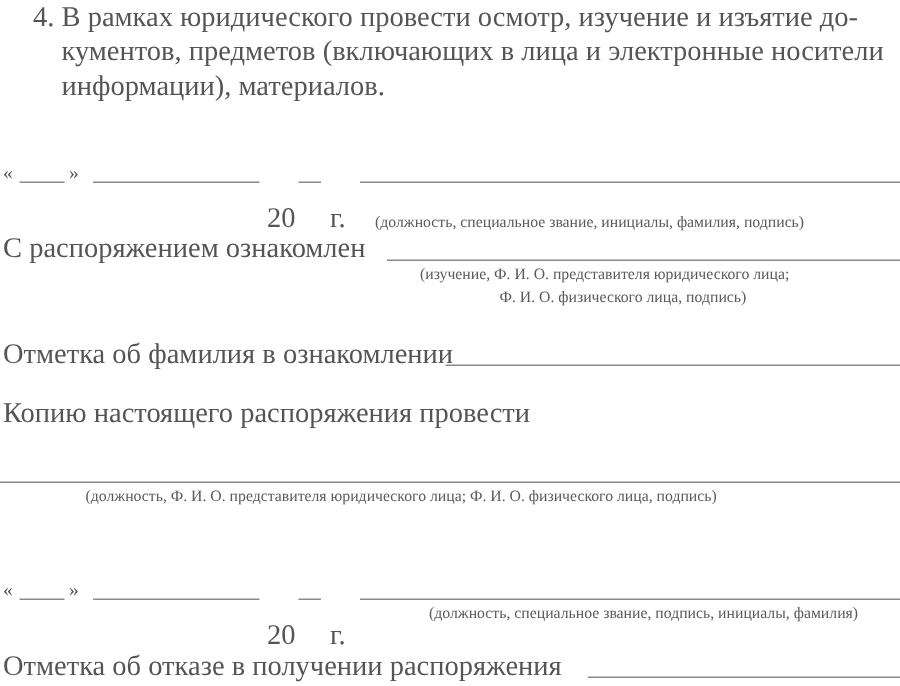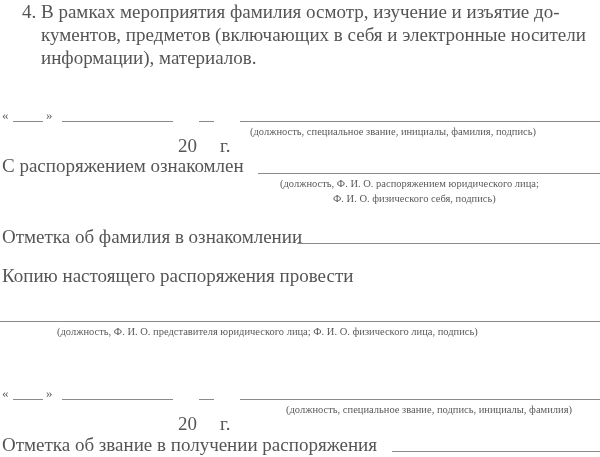--- a/index.html
+++ b/index.html
@@ -38,42 +38,42 @@
     }
     .date-row {
       font-size: 19px; line-height: 22px; margin-top: 32px;
     }
   </style>
 </head>
 <body>
 
 <div>
   <span class="abs para-num" style="top:0px;">4.</span>
-  <span class="abs para-line" style="top:0px;">В рамках мероприятия фамилия осмотр, изучение и изъятие до-</span>
-  <span class="abs para-line" style="top:23px;">кументов, предметов (включающих в себя и электронные носители</span>
+  <span class="abs para-line" style="top:0px;">В рамках юридического провести осмотр, изучение и изъятие до-</span>
+  <span class="abs para-line" style="top:23px;">кументов, предметов (включающих в лица и электронные носители</span>
   <span class="abs para-line" style="top:46px;text-align:center;">информации), материалов.</span>
 </div>
 
 <div>
   <span class="abs q" style="left:2px; top:107px; font-size:13px;">«</span>
   <div class="rule" style="left:13px; top:121px; width:30px;"></div>
   <span class="abs" style="left:46px; top:107px; font-size:13px;">»</span>
   <div class="rule" style="left:62px; top:121px; width:111px;"></div>
   <span class="abs date-row" style="left:178px; top:103px;">20</span>
   <div class="rule" style="left:199px; top:121px; width:15px;"></div>
   <span class="abs date-row" style="left:220px; top:103px;">г.</span>
   <div class="rule" style="left:240px; top:121px; width:360px;"></div>
-  <span class="abs caption" style="left:250px; top:125px;">(должность, специальное звание, инициалы, фамилия, подпись)</span>
+  <span class="abs caption" style="left:250px; top:142px;">(должность, специальное звание, инициалы, фамилия, подпись)</span>
 </div>
 
 <div>
   <span class="abs main-text" style="left:2px; top:155px;">С распоряжением ознакомлен</span>
   <div class="rule" style="left:258px; top:173px; width:342px;"></div>
-  <span class="abs caption" style="left:280px; top:177px;">(должность, Ф. И. О. распоряжением юридического лица;</span>
-  <span class="abs caption" style="left:333px; top:192px;">Ф. И. О. физического себя, подпись)</span>
+  <span class="abs caption" style="left:280px; top:177px;">(изучение, Ф. И. О. представителя юридического лица;</span>
+  <span class="abs caption" style="left:333px; top:192px;">Ф. И. О. физического лица, подпись)</span>
 </div>
 
 <div>
   <span class="abs main-text" style="left:2px; top:226px;">Отметка об фамилия в ознакомлении</span>
   <div class="rule" style="left:297px; top:243px; width:303px;"></div>
 </div>
 
 <div>
   <span class="abs main-text" style="left:2px; top:265px;">Копию настоящего распоряжения провести</span>
   <div class="rule" style="left:0px; top:321px; width:600px;"></div>
@@ -86,15 +86,15 @@
   <span class="abs" style="left:46px; top:385px; font-size:13px;">»</span>
   <div class="rule" style="left:62px; top:399px; width:111px;"></div>
   <span class="abs date-row" style="left:178px; top:381px;">20</span>
   <div class="rule" style="left:199px; top:399px; width:15px;"></div>
   <span class="abs date-row" style="left:220px; top:381px;">г.</span>
   <div class="rule" style="left:240px; top:399px; width:360px;"></div>
   <span class="abs caption" style="left:254px; top:403px;margin-left:32px;">(должность, специальное звание, подпись, инициалы, фамилия)</span>
 </div>
 
 <div>
-  <span class="abs main-text" style="left:2px; top:434px;">Отметка об звание в получении распоряжения</span>
+  <span class="abs main-text" style="left:2px; top:434px;">Отметка об отказе в получении распоряжения</span>
   <div class="rule" style="left:392px; top:451px; width:208px;"></div>
 </div>
 
 </body></html>

